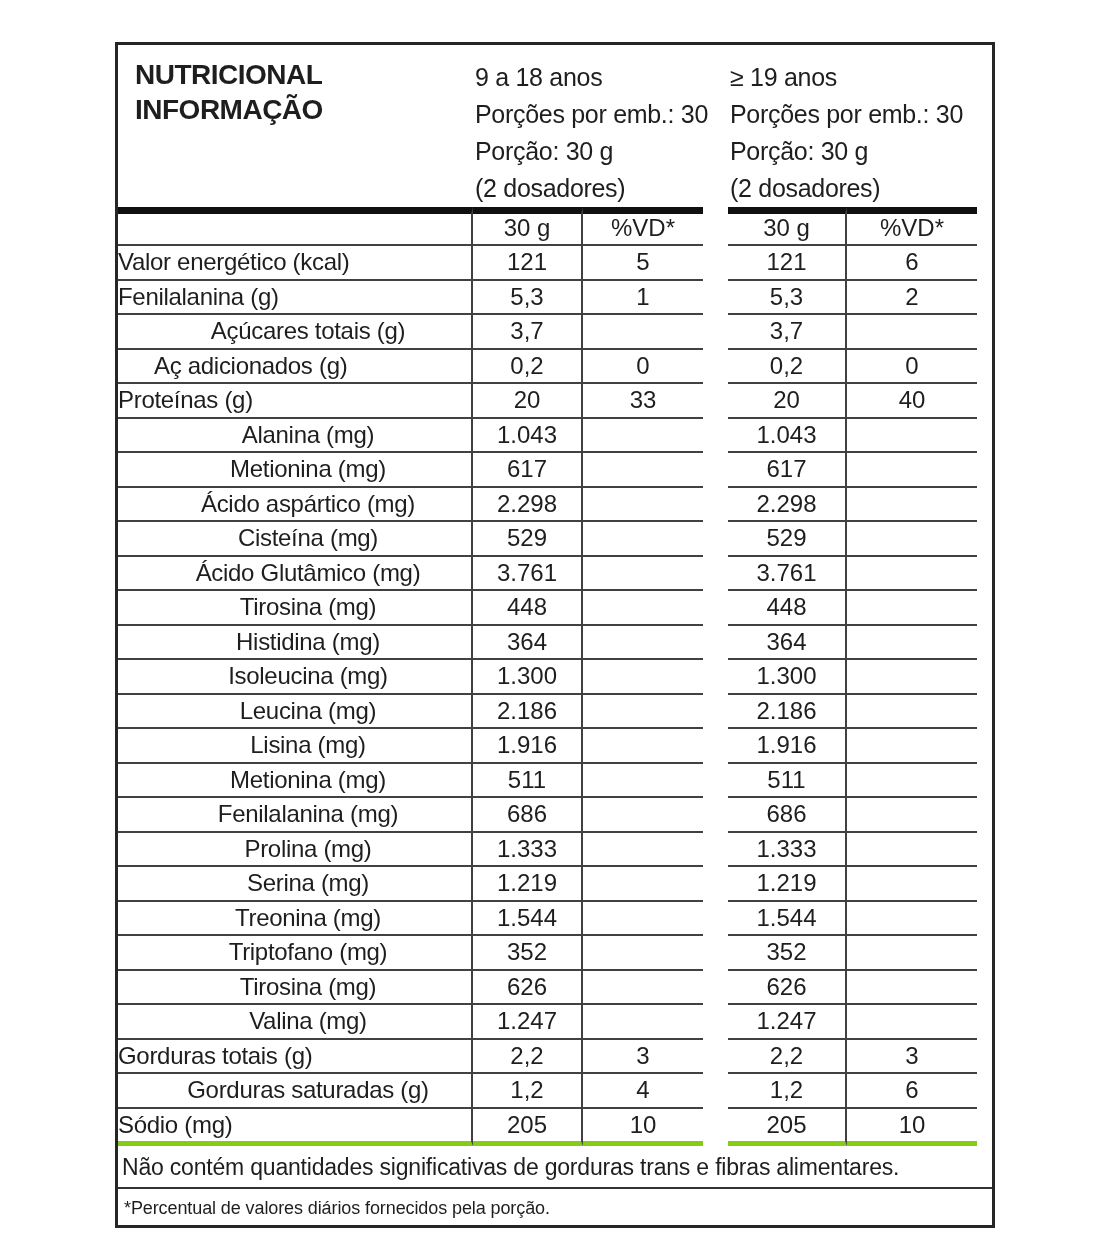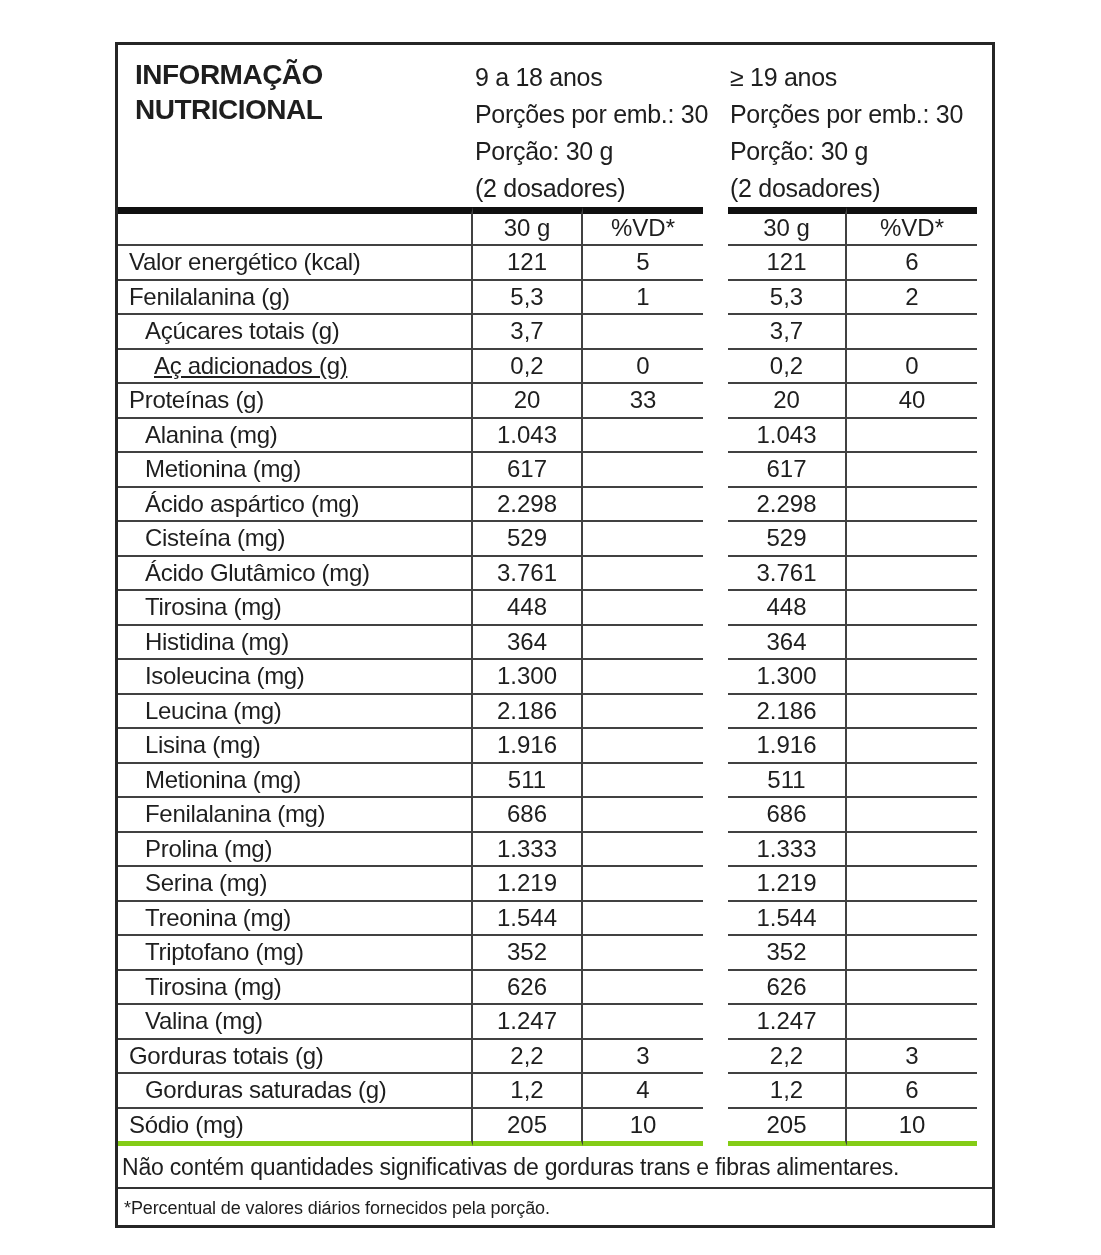--- a/index.html
+++ b/index.html
@@ -34,23 +34,23 @@
     display: grid;
     grid-template-columns: 355px 110px 120px 25px 119px 130px;
     width: 859px;
   }
   .tr { display: contents; }
   .td {
     border-bottom: 2px solid #414141;
     height: 34.5px; line-height: 31px; font-size: 24px;
     white-space: nowrap; overflow: visible;
   }
-  .lab { padding-left: 11px; border-right: 2px solid #414141; letter-spacing: -0.3px; }
-  .lab[data-indent="1"] { padding-left: 27px; }
-  .lab[data-indent="2"] { padding-left: 36px; text-decoration: underline; }
+  .lab { border-right: 2px solid #414141; letter-spacing: -0.3px; }
+  .lab[data-indent="1"] { padding-left: 27px; text-align: center; }
+  .lab[data-indent="2"] { padding-left: 36px; }
   .a1, .a2 { border-right: 2px solid #414141; }
   .num { text-align: center; }
   .th {
     border-top: 7px solid #101010;
     height: 39px; line-height: 28px; font-weight: normal;
   }
   .gapc { border: none !important; }
   .last { border-bottom: 5px solid #84cc16; height: 37.5px; }
   
   .note {
@@ -63,22 +63,22 @@
     padding: 9px 0 0 6px; white-space: nowrap;
   }
 </style>
 </head>
 <body>
 
 <div class="panel">
 
   <div class="head">
     <div class="title">
+      <div>NUTRICIONAL</div>
       <div>INFORMAÇÃO</div>
-      <div>NUTRICIONAL</div>
     </div>
     <div class="ghead">
       <div>9 a 18 anos</div>
       <div>Porções por emb.: 30</div>
       <div>Porção: 30 g</div>
       <div>(2 dosadores)</div>
     </div>
     <div class="ghead">
       <div>≥ 19 anos</div>
       <div>Porções por emb.: 30</div>

